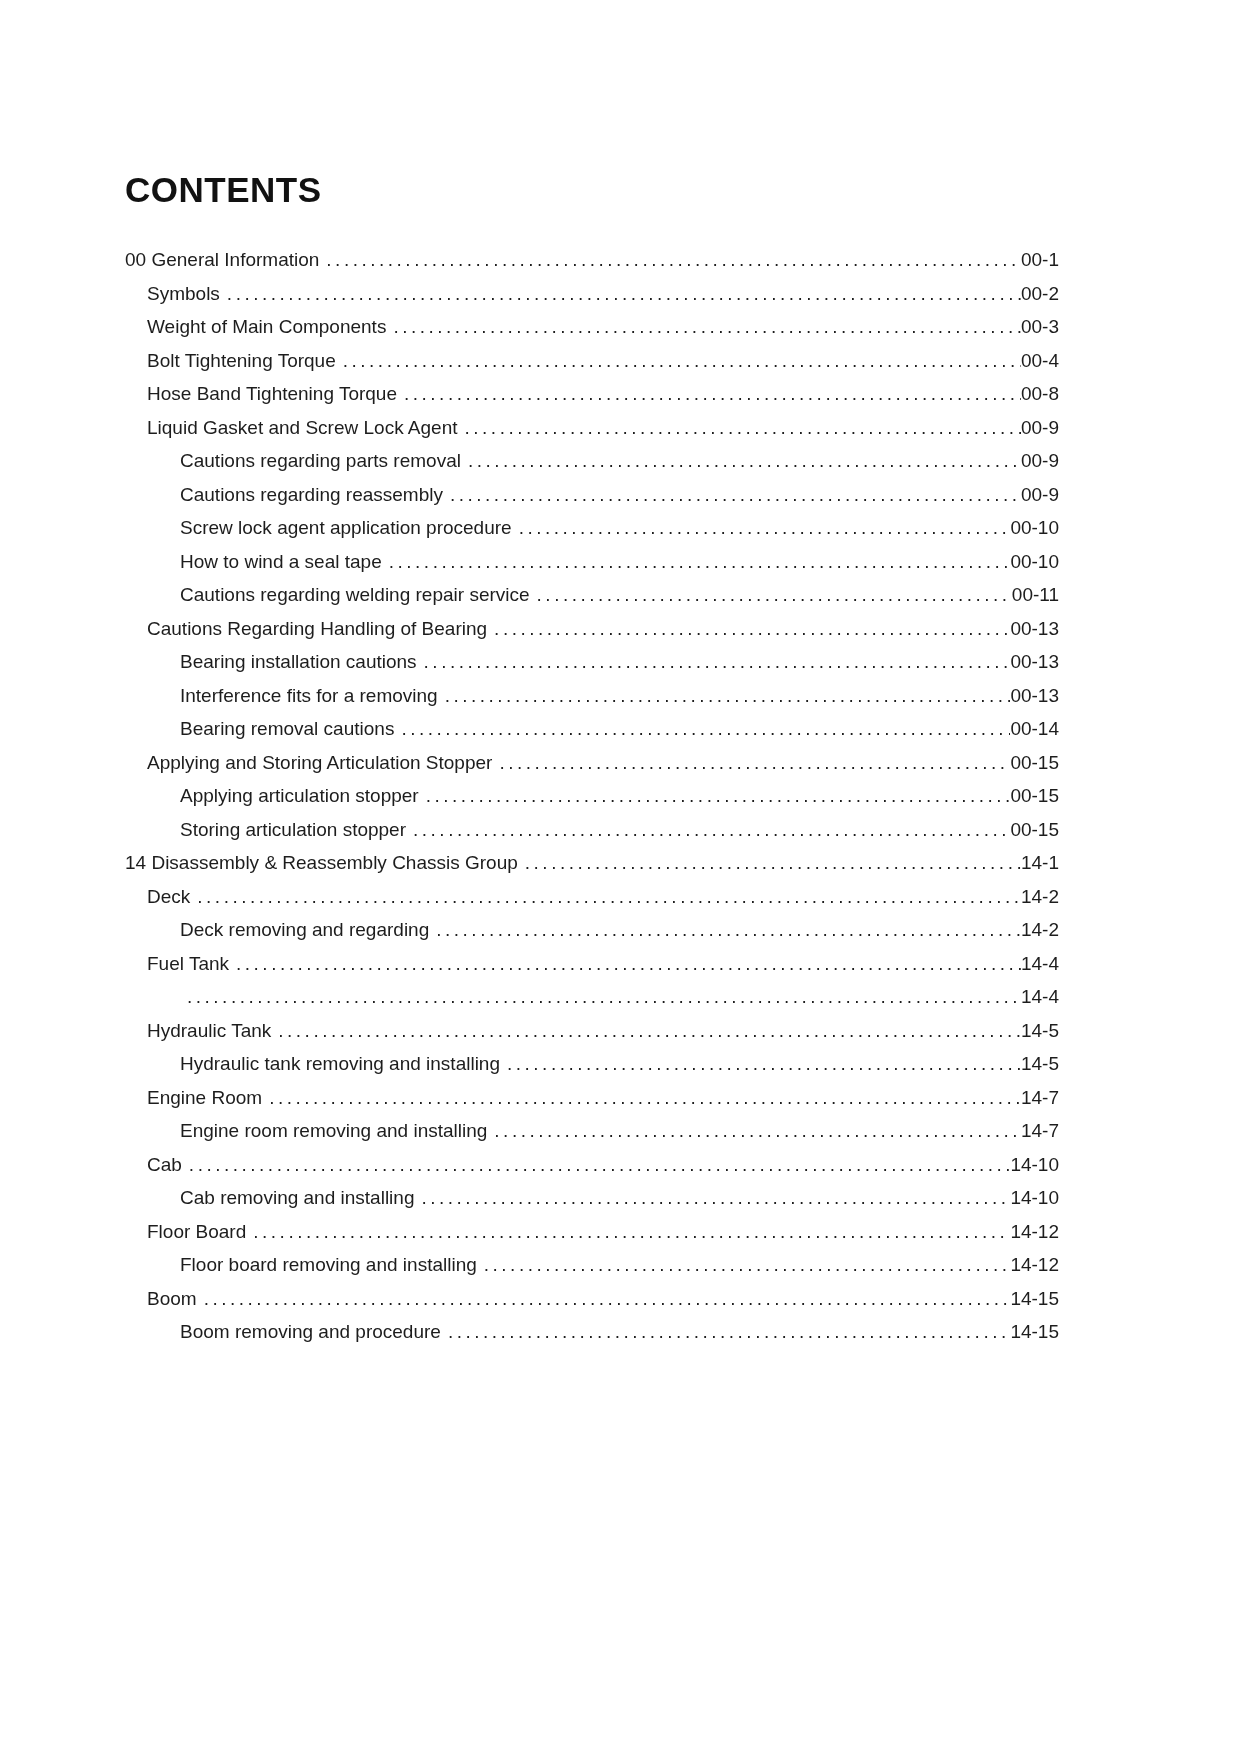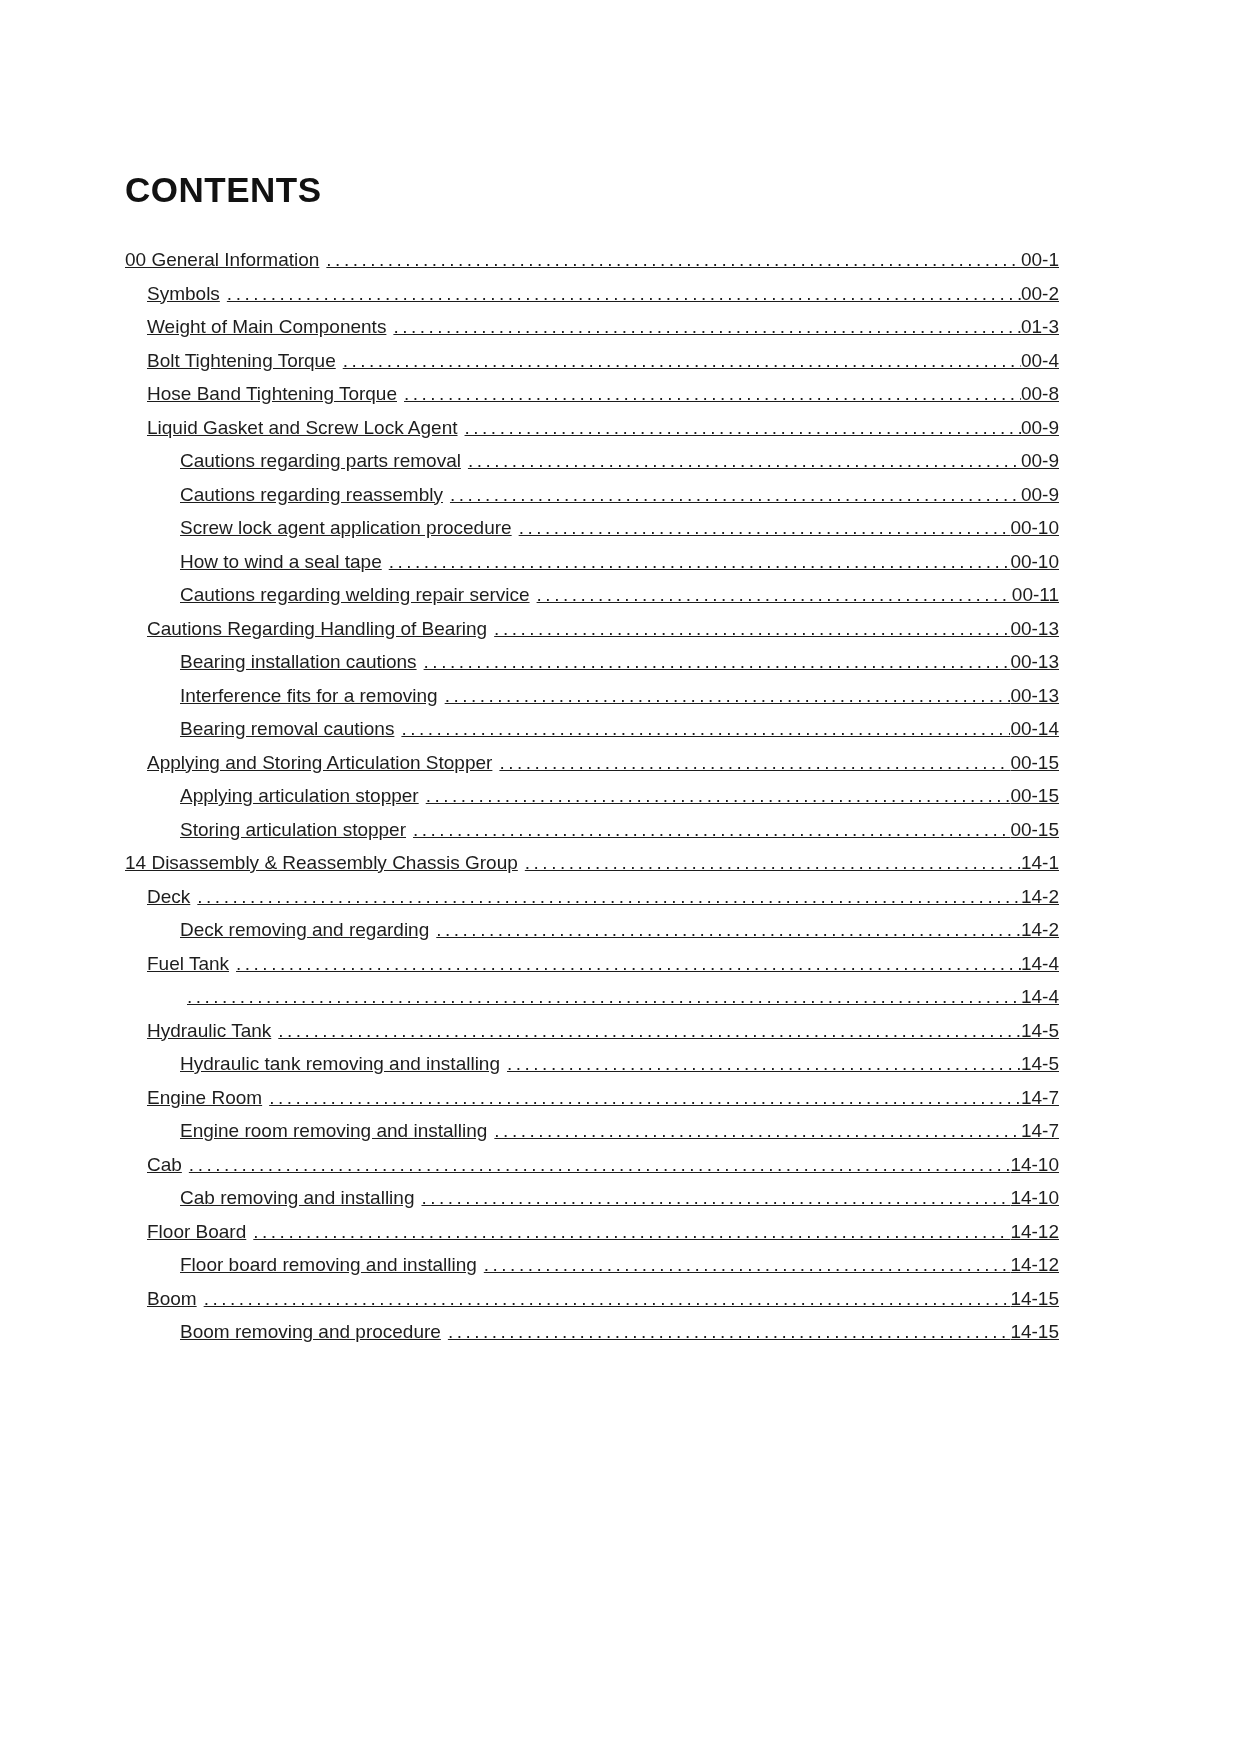--- a/index.html
+++ b/index.html
@@ -26,21 +26,20 @@
     font-weight: bold;
     letter-spacing: 0.5px;
     color: #121212;
     margin-bottom: 33px;
   }
   .toc-row {
     display: flex;
     align-items: center;
     line-height: 33.5px;
     font-size: 19px;
-    text-decoration: underline;
   }
   .toc-row.indent-1 { padding-left: 22px; }
   .toc-row.indent-2 { padding-left: 55px; }
   .toc-label { white-space: nowrap; }
   .toc-dots {
     flex: 1;
     overflow: hidden;
     white-space: nowrap;
     padding: 0 5px 0 7px;
     color: #1d1d1d;
@@ -63,21 +62,21 @@
         <span class="toc-page">00-1</span>
       </div>
       <div class="toc-row indent-1">
         <span class="toc-label">Symbols</span>
         <span class="toc-dots"></span>
         <span class="toc-page">00-2</span>
       </div>
       <div class="toc-row indent-1">
         <span class="toc-label">Weight of Main Components</span>
         <span class="toc-dots"></span>
-        <span class="toc-page">01-3</span>
+        <span class="toc-page">00-3</span>
       </div>
       <div class="toc-row indent-1">
         <span class="toc-label">Bolt Tightening Torque</span>
         <span class="toc-dots"></span>
         <span class="toc-page">00-4</span>
       </div>
       <div class="toc-row indent-1">
         <span class="toc-label">Hose Band Tightening Torque</span>
         <span class="toc-dots"></span>
         <span class="toc-page">00-8</span>

